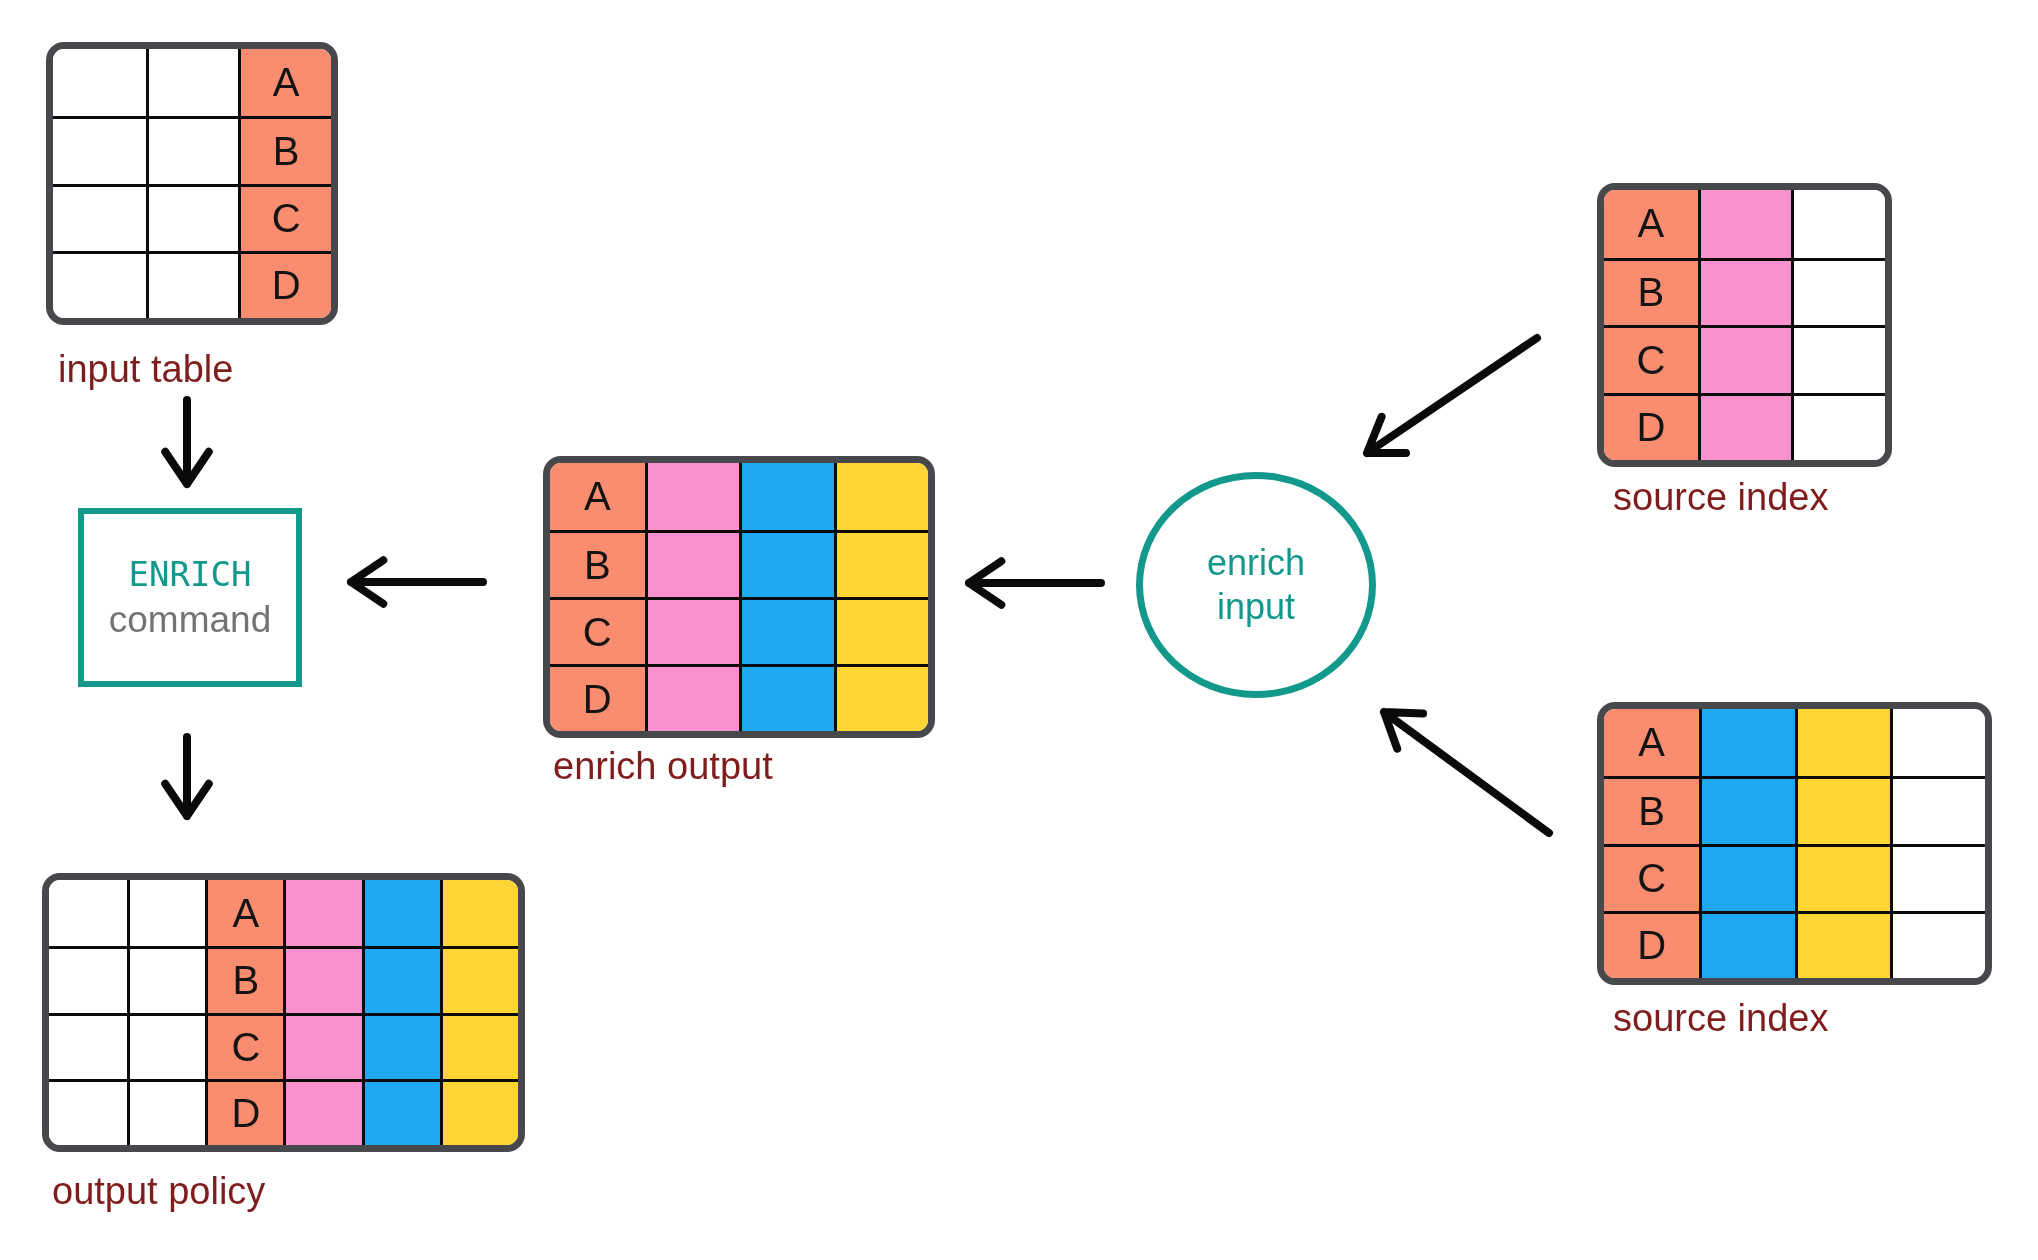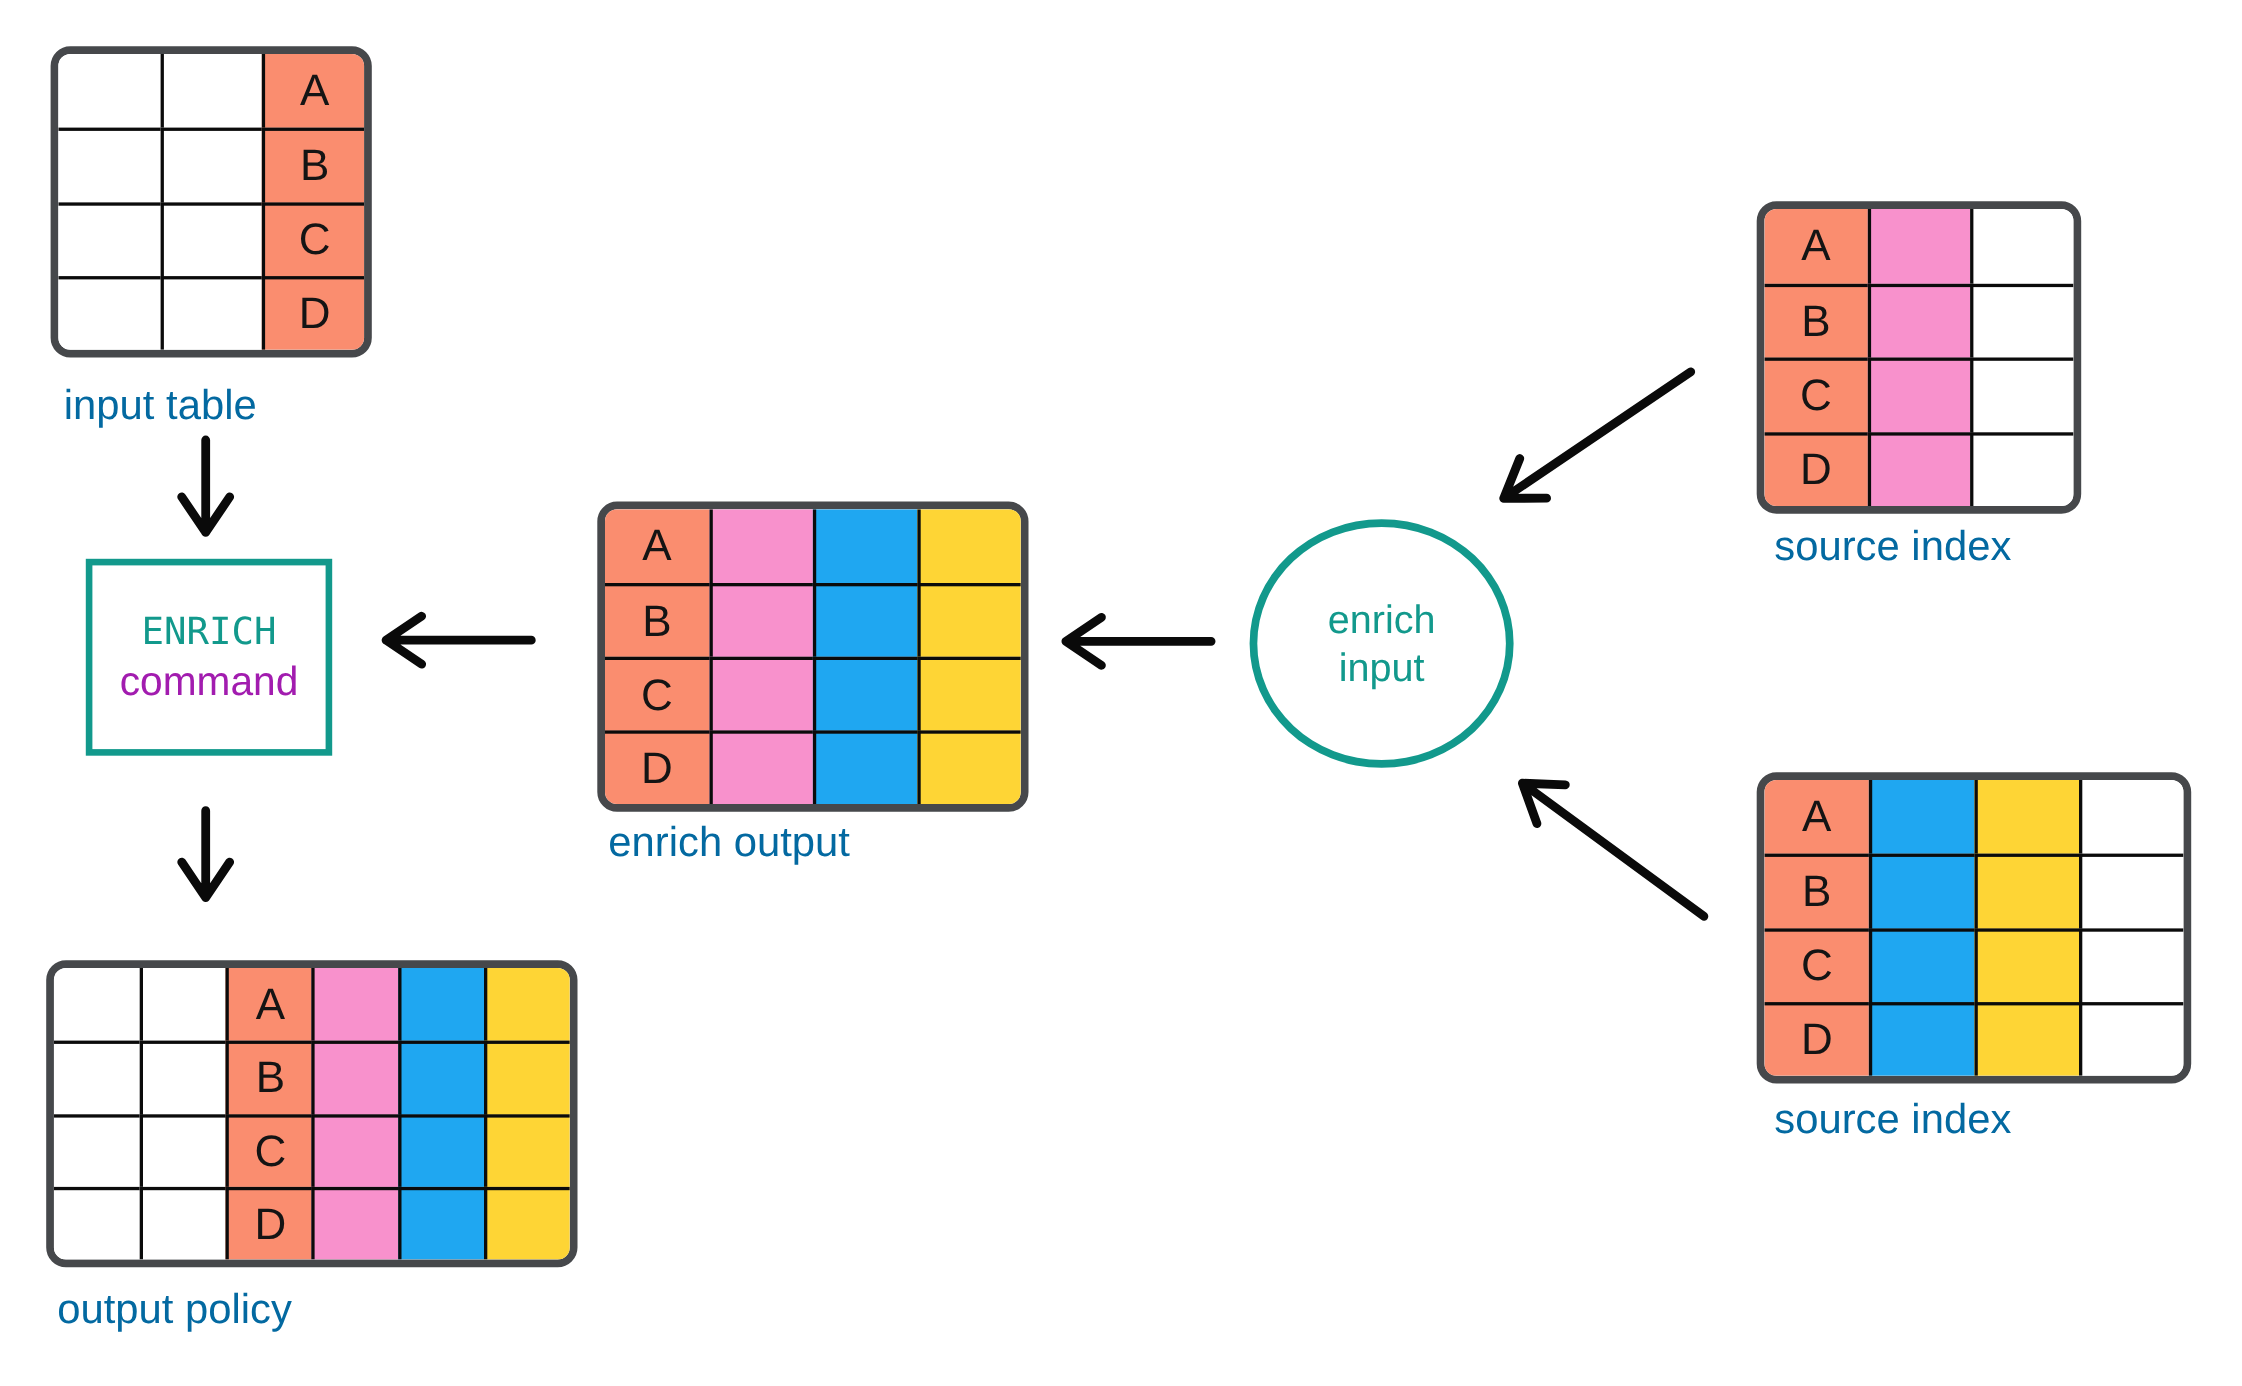--- a/index.html
+++ b/index.html
@@ -32,21 +32,21 @@
   }
   #input-table       {left:46px;  top:42px;  width:292px; height:283px;}
   #output-table      {left:42px;  top:873px; width:483px; height:279px;}
   #enrich-index      {left:543px; top:456px; width:392px; height:282px;}
   #source-index-top  {left:1597px;top:183px; width:295px; height:284px;}
   #source-index-bottom{left:1597px;top:702px;width:395px; height:283px;}
 
   
   .lbl{
     position:absolute;
-    font-size:38px;color:#0369a1;
+    font-size:38px;color:#7f1d1d;
     white-space:nowrap;
     z-index:2;
   }
   #label-input        {left:58px;  top:348px;}
   #label-output       {left:52px;  top:1170px;}
   #label-enrich-index {left:553px; top:745px;}
   #label-source-top   {left:1613px;top:476px;}
   #label-source-bottom{left:1613px;top:997px;}
 
   
@@ -59,21 +59,21 @@
     display:flex;flex-direction:column;align-items:center;justify-content:center;
     gap:10px;
     z-index:2;
   }
   #enrich-command .mono{
     font-family:"DejaVu Sans Mono","Liberation Mono",monospace;
     font-size:34px;color:#12998C;line-height:1;
   }
   #enrich-command .sans{
     font-family:"Liberation Sans","DejaVu Sans",sans-serif;
-    font-size:37px;color:#a21caf;line-height:1;
+    font-size:37px;color:#737373;line-height:1;
   }
 
   
   #enrich-policy{
     position:absolute;
     left:1136px;top:472px;width:240px;height:226px;
     box-sizing:border-box;
     border:7px solid #12998C;
     border-radius:50%;
     background:#ffffff;

